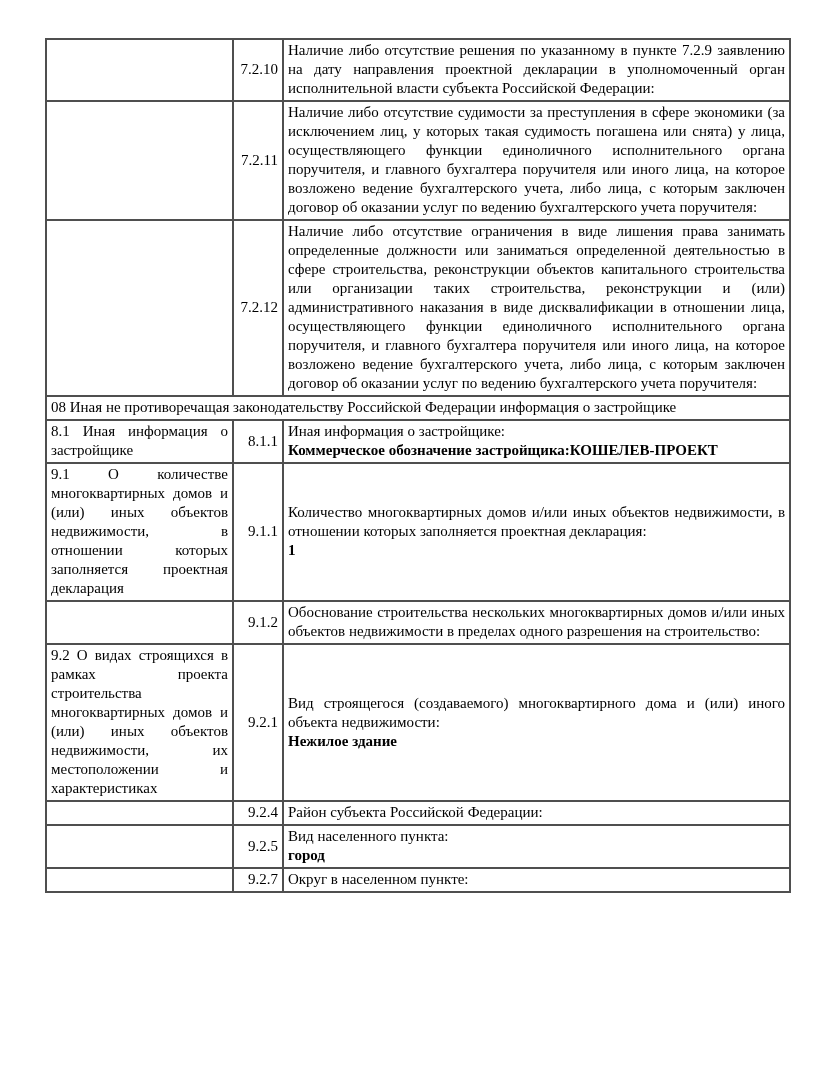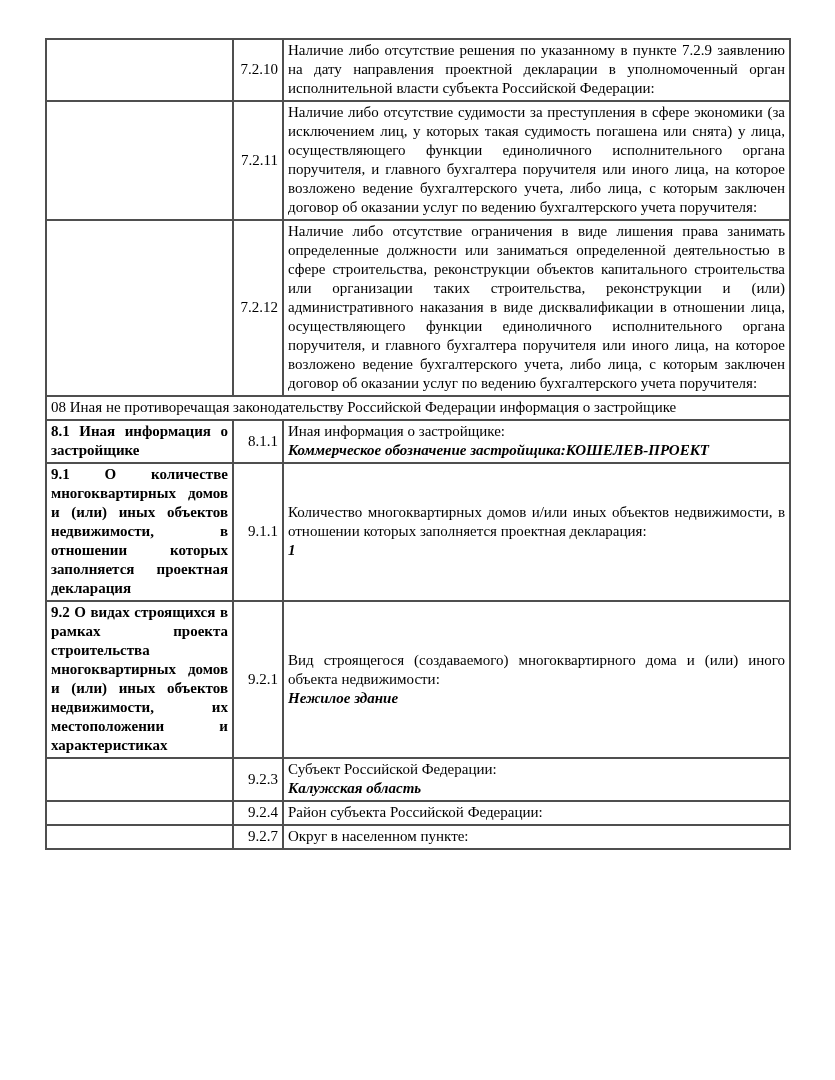--- a/index.html
+++ b/index.html
@@ -34,38 +34,36 @@
     font-size: 15px;
     line-height: 19px;
     vertical-align: middle;
     overflow: hidden;
     hyphens: auto;
     -webkit-hyphens: auto;
   }
   td.topic-cell {
     vertical-align: top;
     text-align: justify;
-    font-weight: bold;
   }
   td.num-cell {
     text-align: right;
     padding-left: 5px;
     vertical-align: middle;
     margin-top: 20px;
   }
   td.content-cell {
     vertical-align: middle;
   }
   .label-text {
     text-align: justify;
   }
   .value-text {
     font-weight: bold;
     text-align: left;
-    font-style: italic;
   }
   td.section-cell {
     text-align: justify;
     vertical-align: middle;
   }
 </style>
 </head>
 <body>
 
 <div class="page">
@@ -110,40 +108,47 @@
         </tr>
         <tr>
           <td class="topic-cell">9.1 О количестве многоквартирных домов и (или) иных объектов недвижимости, в отношении которых заполняется проектная декларация</td>
           <td class="num-cell">9.1.1</td>
           <td class="content-cell">
             <div class="label-text">Количество многоквартирных домов и/или иных объектов недвижимости, в отношении которых заполняется проектная декларация:</div>
             <div class="value-text">1</div>
           </td>
         </tr>
         <tr>
+          <td class="topic-cell"></td>
+          <td class="num-cell">9.1.2</td>
+          <td class="content-cell">
+            <div class="label-text">Обоснование строительства нескольких многоквартирных домов и/или иных объектов недвижимости в пределах одного разрешения на строительство:</div>
+          </td>
+        </tr>
+        <tr>
           <td class="topic-cell">9.2 О видах строящихся в рамках проекта строительства многоквартирных домов и (или) иных объектов недвижимости, их местоположении и характеристиках</td>
           <td class="num-cell">9.2.1</td>
           <td class="content-cell">
             <div class="label-text">Вид строящегося (создаваемого) многоквартирного дома и (или) иного объекта недвижимости:</div>
             <div class="value-text">Нежилое здание</div>
           </td>
         </tr>
         <tr>
           <td class="topic-cell"></td>
-          <td class="num-cell">9.2.3</td>
+          <td class="num-cell">9.2.4</td>
           <td class="content-cell">
-            <div class="label-text">Субъект Российской Федерации:</div>
-            <div class="value-text">Калужская область</div>
+            <div class="label-text">Район субъекта Российской Федерации:</div>
           </td>
         </tr>
         <tr>
           <td class="topic-cell"></td>
-          <td class="num-cell">9.2.4</td>
+          <td class="num-cell">9.2.5</td>
           <td class="content-cell">
-            <div class="label-text">Район субъекта Российской Федерации:</div>
+            <div class="label-text">Вид населенного пункта:</div>
+            <div class="value-text">город</div>
           </td>
         </tr>
         <tr>
           <td class="topic-cell"></td>
           <td class="num-cell">9.2.7</td>
           <td class="content-cell">
             <div class="label-text">Округ в населенном пункте:</div>
           </td>
         </tr>
       </tbody>

